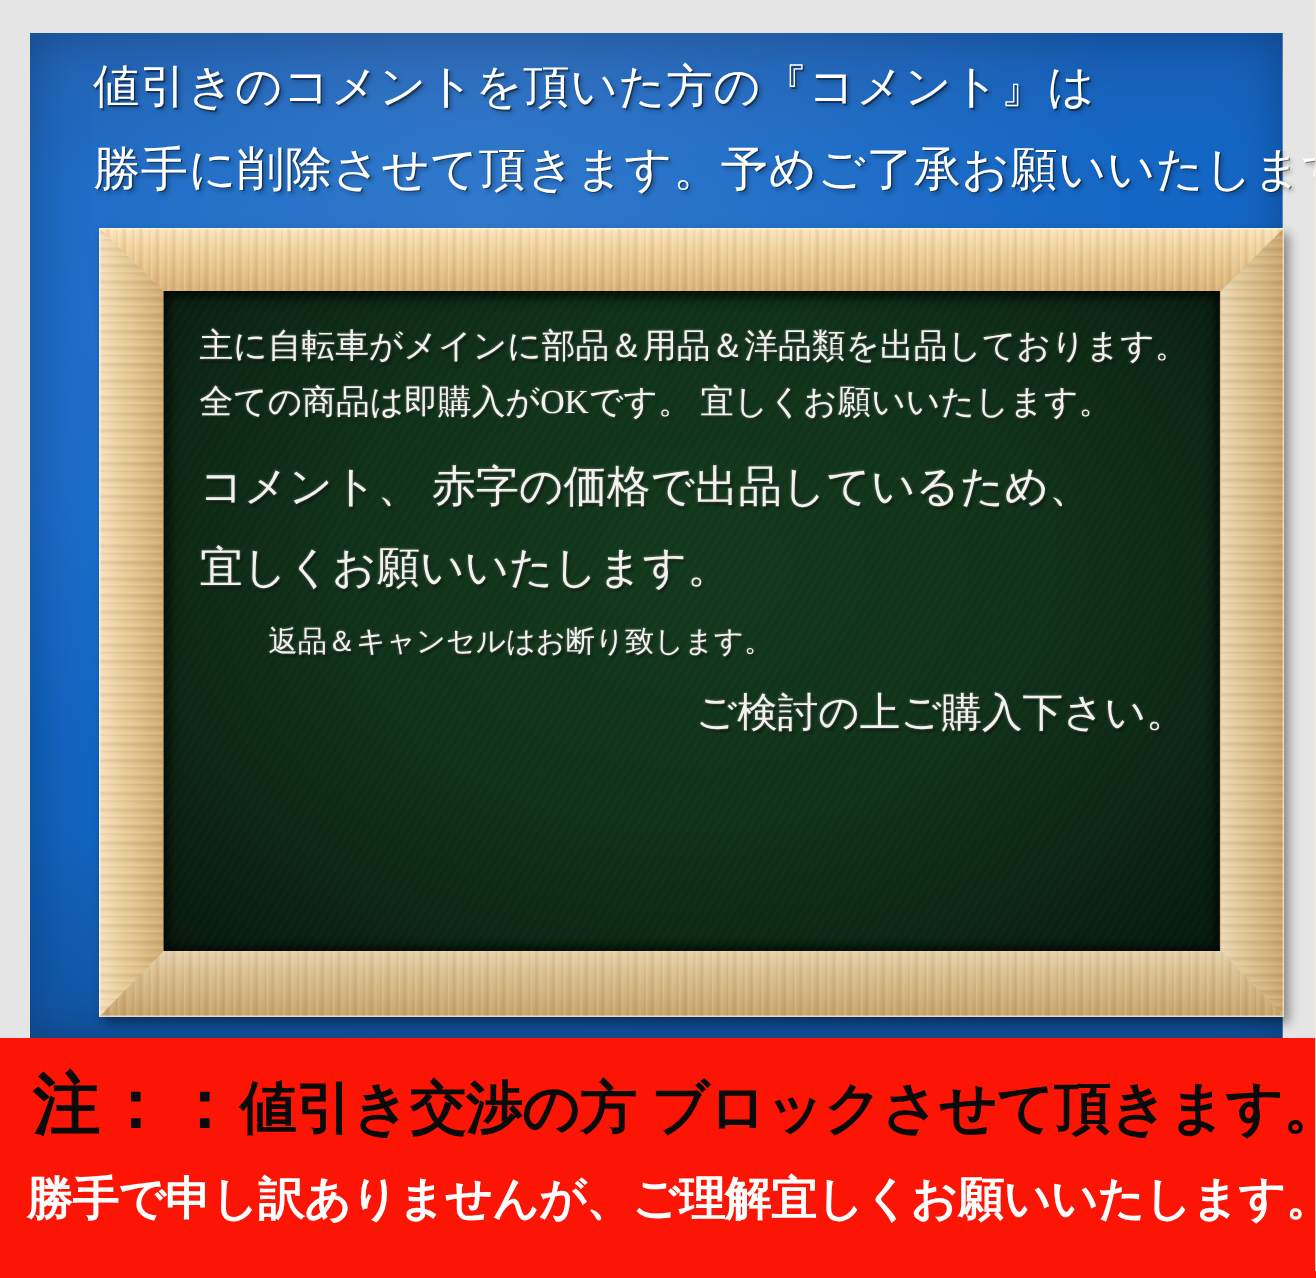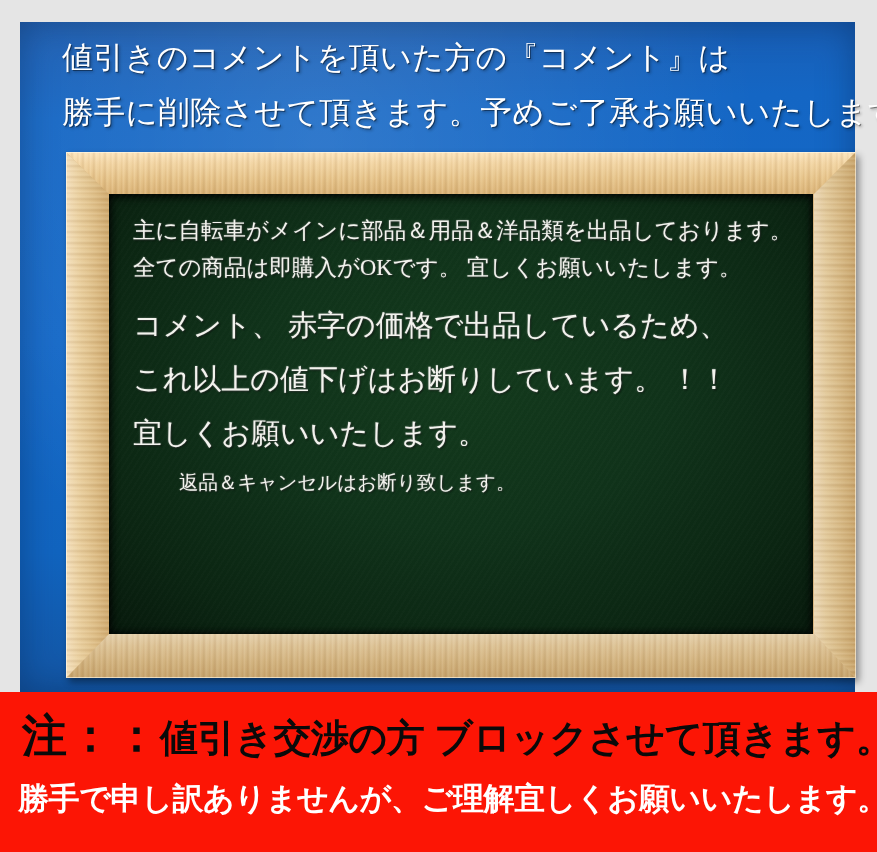--- a/index.html
+++ b/index.html
@@ -241,27 +241,27 @@
       <div class="board-text">
 
         <div class="bline sz-a">主に自転車がメインに部品＆用品＆洋品類を出品しております。</div>
 
         <div class="bline sz-a">全ての商品は即購入がOKです。 宜しくお願いいたします。</div>
 
         <div class="gap-sm"></div>
 
         <div class="bline sz-b">コメント、 赤字の価格で出品しているため、</div>
 
-        <div class="bline sz-b">これ以上の値下げはお断りしています。 ！！</div>
 
         <div class="bline sz-b right-1">宜しくお願いいたします。</div>
 
 
         <div class="bline sz-c indent-2">返品＆キャンセルはお断り致します。</div>
 
+        <div class="bline sz-d right-2">ご検討の上ご購入下さい。</div>
 
       </div>
     </div>
   </div>
 
   <div class="red-band">
     <div class="notice-line notice-1">
       <span class="big">注：：</span><span>値引き交渉の方 ブロックさせて頂きます。</span>
     </div>
     <div class="notice-line notice-2">勝手で申し訳ありませんが、ご理解宜しくお願いいたします。</div>

